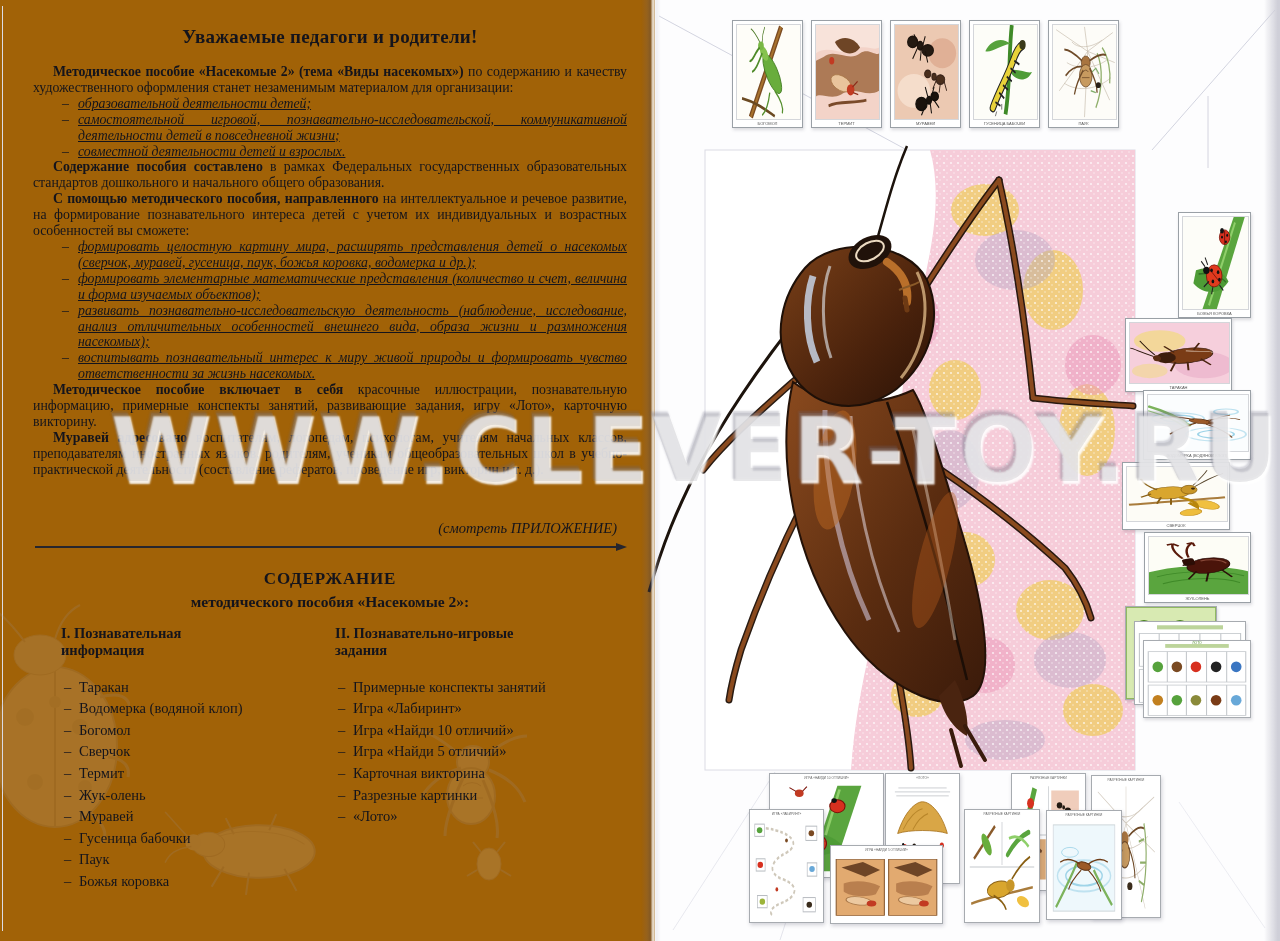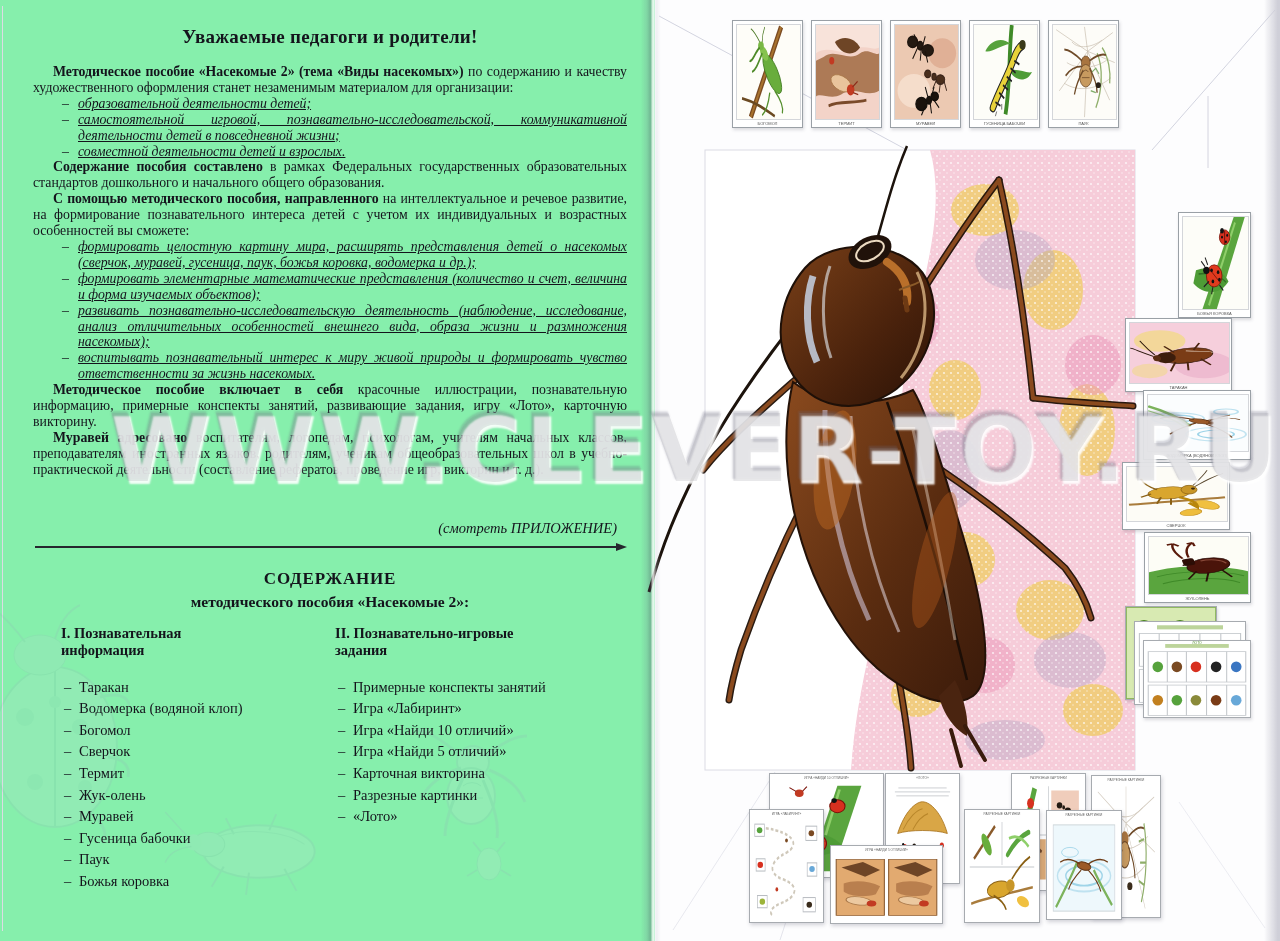--- a/index.html
+++ b/index.html
@@ -1,19 +1,19 @@
 <!DOCTYPE html>
 <html><head>
 <meta charset="utf-8">
 <style>
   html,body{margin:0;padding:0;}
   body{width:1280px;height:941px;position:relative;background:#ffffff;overflow:hidden;
        font-family:"Liberation Serif", serif;color:#14141c;}
   
-  .left-page{position:absolute;left:0;top:0;width:655px;height:941px;background:#86efac;}
+  .left-page{position:absolute;left:0;top:0;width:655px;height:941px;background:#a16207;}
   .right-page{position:absolute;left:655px;top:0;width:625px;height:941px;background:#fdfdfe;}
   .page-edge-left{position:absolute;left:2px;top:6px;bottom:10px;width:1px;background:#dcdce4;}
   .fold{position:absolute;left:641px;top:0;width:20px;height:941px;z-index:30;pointer-events:none;
     background:linear-gradient(90deg,rgba(120,120,145,0) 0%,rgba(100,100,130,.18) 30%,rgba(70,70,95,.32) 47%,rgba(255,255,255,.85) 60%,rgba(200,200,214,.25) 78%,rgba(255,255,255,0) 100%);}
   .right-edge{position:absolute;left:1264px;top:0;width:16px;height:941px;z-index:31;
     background:linear-gradient(90deg,rgba(210,210,218,0),#cfcfd8 85%);}
   
   .watermark{position:absolute;left:0;right:0;top:396px;z-index:40;pointer-events:none;
     font-family:"DejaVu Sans",sans-serif;font-weight:bold;font-size:92px;letter-spacing:3px;
     color:rgba(138,138,152,.20);text-align:right;white-space:nowrap;

